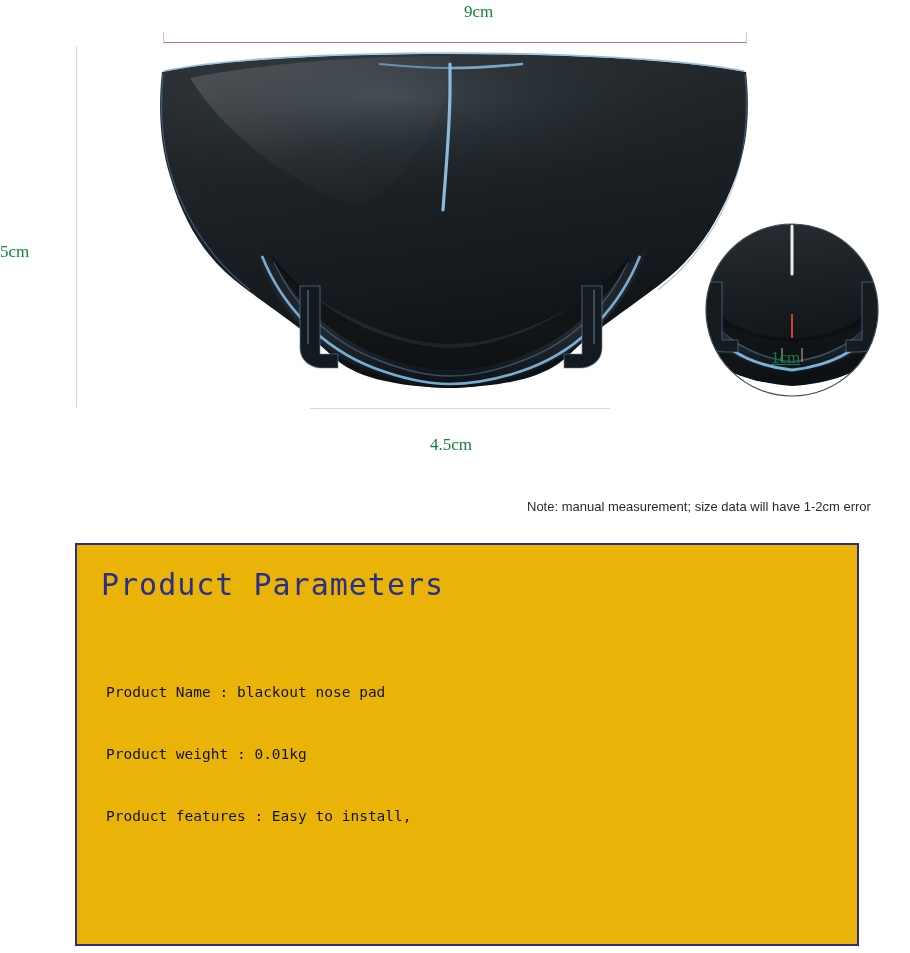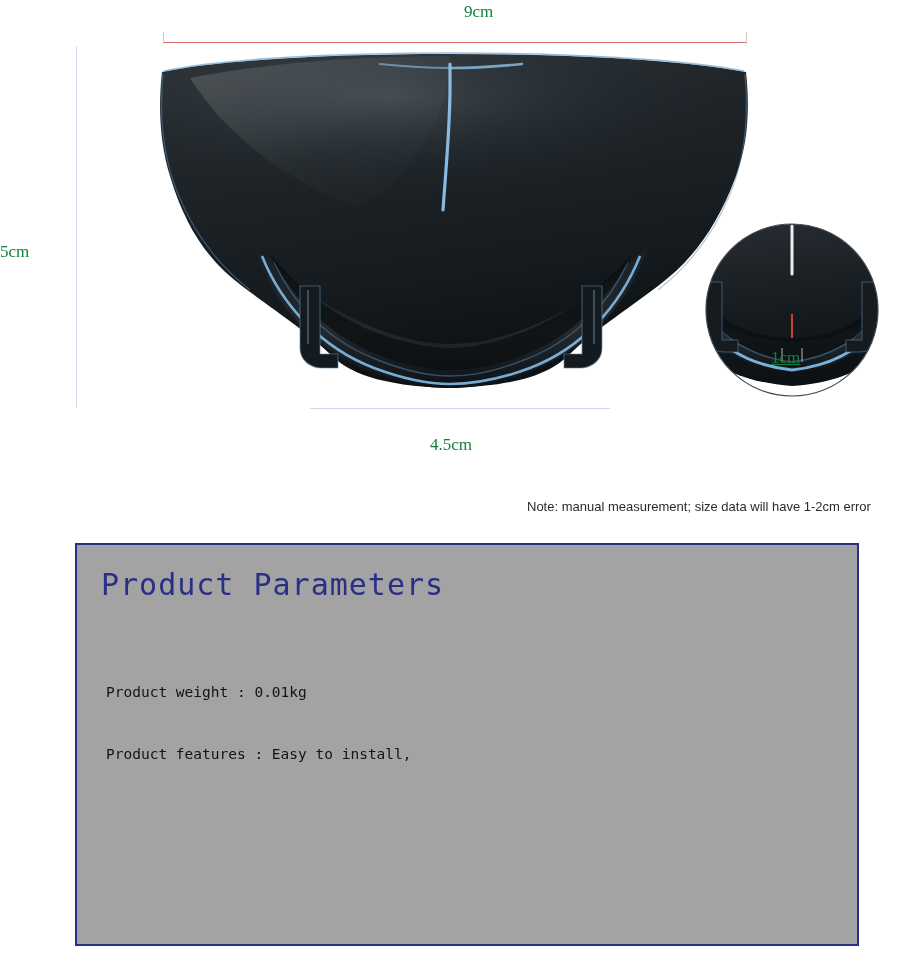--- a/index.html
+++ b/index.html
@@ -71,21 +71,21 @@
   }
 
   
   #params-panel {
     position: absolute;
     left: 75px;
     top: 543px;
     width: 784px;
     height: 403px;
     border: 2px solid #2a2f86;
-    background: #a3a3a3;
+    background: #eab308;
   }
   #params-title {
     position: absolute;
     left: 24px;
     top: 22px;
     font-family: "DejaVu Sans Mono", monospace;
     font-size: 30px;
     color: #2a2f86;
     letter-spacing: 1px;
     white-space: nowrap;
@@ -261,20 +261,21 @@
   <div class="dim-label" id="label-left">5cm</div>
   <div class="dim-label" id="label-bottom">4.5cm</div>
   <div class="dim-label" id="label-inset">1cm</div>
 </div>
 
 <div id="note">Note: manual measurement; size data will have 1-2cm error</div>
 
 <div id="params-panel">
   <div id="params-title">Product Parameters</div>
   <div id="params-body">
+    <div class="pline">Product Name : blackout nose pad</div>
     <div class="pline">Product weight : 0.01kg</div>
     <div class="pline">Product features : Easy to install,</div>
     
     
     
     
     
     
   </div>
 </div>

